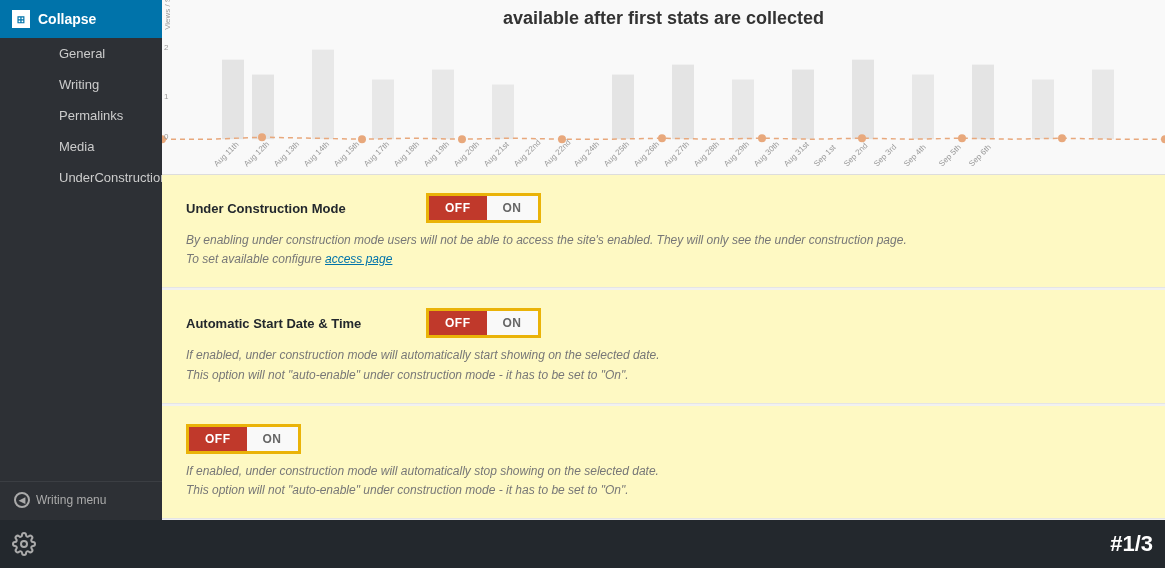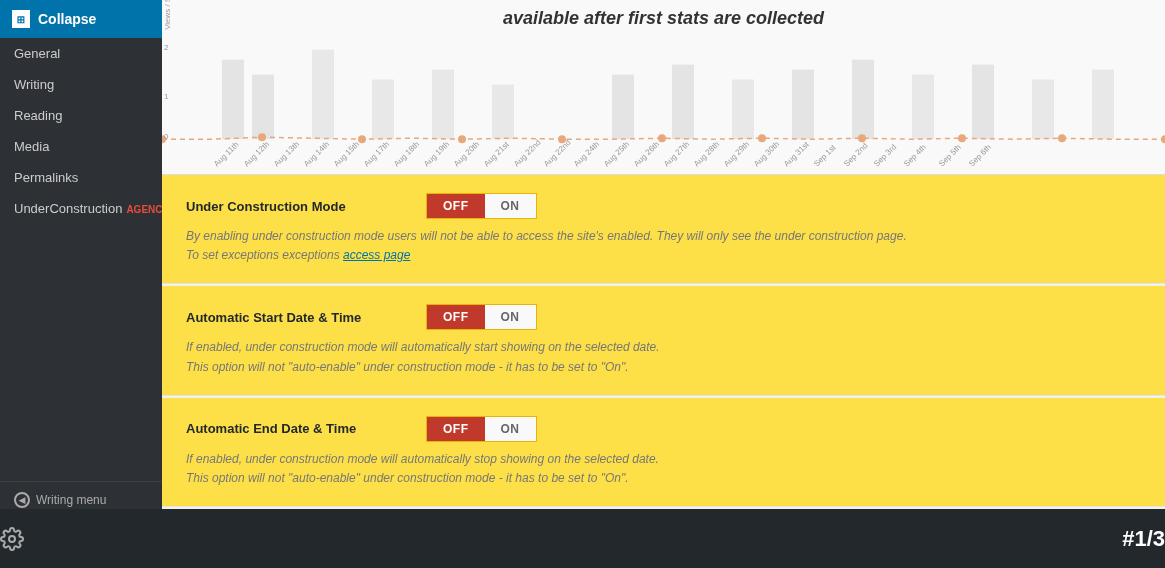--- a/index.html
+++ b/index.html
@@ -33,20 +33,21 @@
       display: flex;
       align-items: center;
       justify-content: center;
       font-size: 10px;
       color: #0073aa;
       font-weight: bold;
     }
     .sidebar-nav {
       flex: 1;
       overflow: hidden;
+      margin-left: 45px;
     }
     .sidebar-item {
       color: #ccc;
       font-size: 13px;
       padding: 8px 14px;
       cursor: pointer;
       display: block;
       text-decoration: none;
     }
     .sidebar-item.active { color: #fff; }
@@ -127,37 +128,36 @@
     }
     .chart-title {
       position: absolute;
       top: 8px;
       left: 0;
       right: 0;
       text-align: center;
       font-size: 18px;
       font-weight: bold;
       color: #333;
-      font-style: italic;
     }
     .chart-svg {
       width: 100%;
       height: 100%;
     }
 
     
     .settings-panel {
       flex: 1;
       overflow-y: auto;
       background: #f1f1f1;
       padding: 0;
     }
 
     .setting-row {
-      background: #fde047;
+      background: #fef9c3;
       margin-bottom: 2px;
       padding: 18px 24px;
       display: flex;
       flex-direction: column;
       gap: 8px;
       border-bottom: 1px solid #e5e5e5;
     }
 
     .setting-row-header {
       display: flex;
@@ -167,21 +167,21 @@
 
     .setting-label {
       font-size: 13px;
       font-weight: 600;
       color: #23282d;
       min-width: 220px;
     }
 
     .toggle-group {
       display: flex;
-      border: 1px solid #eab308;
+      border: 3px solid #eab308;
       overflow: hidden;
     }
     .toggle-btn {
       padding: 5px 16px;
       font-size: 12px;
       font-weight: bold;
       border: none;
       cursor: pointer;
       letter-spacing: 0.5px;
     }
@@ -224,27 +224,24 @@
       <span>Collapse</span>
     </div>
     <nav class="sidebar-nav">
       <a class="sidebar-item">
         <span>General</span>
       </a>
       <a class="sidebar-item">
         <span>Writing</span>
       </a>
       <a class="sidebar-item">
-        <span>Reading</span>
+        <span>Permalinks</span>
       </a>
       <a class="sidebar-item">
         <span>Media</span>
-      </a>
-      <a class="sidebar-item">
-        <span>Permalinks</span>
       </a>
       <a class="sidebar-item special active">
         <span>UnderConstruction</span><span class="agency-badge">AGENCY</span>
       </a>
     </nav>
     <div class="sidebar-collapse">
       <div class="collapse-circle">◀</div>
       <span>Writing menu</span>
     </div>
     <div class="footer-bar">
@@ -331,54 +328,53 @@
       <div class="setting-row">
         <div class="setting-row-header">
           <span class="setting-label">Under Construction Mode</span>
           <div class="toggle-group">
             <button class="toggle-btn off-active">OFF</button>
             <button class="toggle-btn on-inactive">ON</button>
           </div>
         </div>
         <div class="setting-description">
           <span>By enabling under construction mode users will not be able to access the site's enabled. They will only see the under construction page.</span><br>
-          <span>To set exceptions exceptions</span> <a href="#">access page</a>
+          <span>To set available configure</span> <a href="#">access page</a>
         </div>
       </div>
 
       <div class="setting-row">
         <div class="setting-row-header">
           <span class="setting-label">Automatic Start Date &amp; Time</span>
           <div class="toggle-group">
             <button class="toggle-btn off-active">OFF</button>
             <button class="toggle-btn on-inactive">ON</button>
           </div>
         </div>
         <div class="setting-description">
           <span>If enabled, under construction mode will automatically start showing on the selected date.</span><br>
           <span>This option will not "auto-enable" under construction mode - it has to be set to "On".</span>
         </div>
       </div>
 
       <div class="setting-row">
         <div class="setting-row-header">
-          <span class="setting-label">Automatic End Date &amp; Time</span>
           <div class="toggle-group">
             <button class="toggle-btn off-active">OFF</button>
             <button class="toggle-btn on-inactive">ON</button>
           </div>
         </div>
         <div class="setting-description">
           <span>If enabled, under construction mode will automatically stop showing on the selected date.</span><br>
           <span>This option will not "auto-enable" under construction mode - it has to be set to "On".</span>
         </div>
       </div>
     </div>
   </div>
 
-  <div style="position:absolute;bottom:0;left:0;right:0;height:59px;background:#23282d;display:flex;align-items:center;justify-content:space-between;padding:0 0;">
+  <div style="position:absolute;bottom:0;left:0;right:0;height:48px;background:#23282d;display:flex;align-items:center;justify-content:space-between;padding:0 12px;">
     <svg width="24" height="24" viewBox="0 0 24 24" fill="none" stroke="#aaa" stroke-width="2">
       <circle cx="12" cy="12" r="3"></circle>
       <path d="M19.4 15a1.65 1.65 0 0 0 .33 1.82l.06.06a2 2 0 0 1-2.83 2.83l-.06-.06a1.65 1.65 0 0 0-1.82-.33 1.65 1.65 0 0 0-1 1.51V21a2 2 0 0 1-4 0v-.09A1.65 1.65 0 0 0 9 19.4a1.65 1.65 0 0 0-1.82.33l-.06.06a2 2 0 0 1-2.83-2.83l.06-.06A1.65 1.65 0 0 0 4.68 15a1.65 1.65 0 0 0-1.51-1H3a2 2 0 0 1 0-4h.09A1.65 1.65 0 0 0 4.6 9a1.65 1.65 0 0 0-.33-1.82l-.06-.06a2 2 0 0 1 2.83-2.83l.06.06A1.65 1.65 0 0 0 9 4.68a1.65 1.65 0 0 0 1-1.51V3a2 2 0 0 1 4 0v.09a1.65 1.65 0 0 0 1 1.51 1.65 1.65 0 0 0 1.82-.33l.06-.06a2 2 0 0 1 2.83 2.83l-.06.06A1.65 1.65 0 0 0 19.4 9a1.65 1.65 0 0 0 1.51 1H21a2 2 0 0 1 0 4h-.09a1.65 1.65 0 0 0-1.51 1z"></path>
     </svg>
     <span style="color:#fff;font-size:22px;font-weight:bold;">#1/3</span>
   </div>
 </div>
 
 </body></html>

